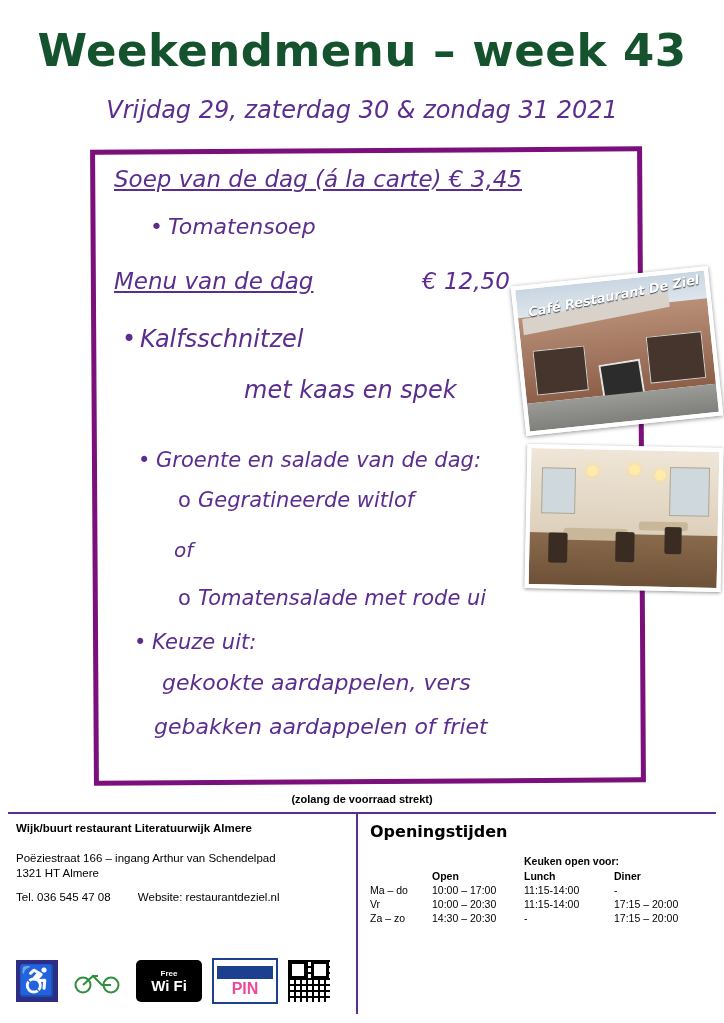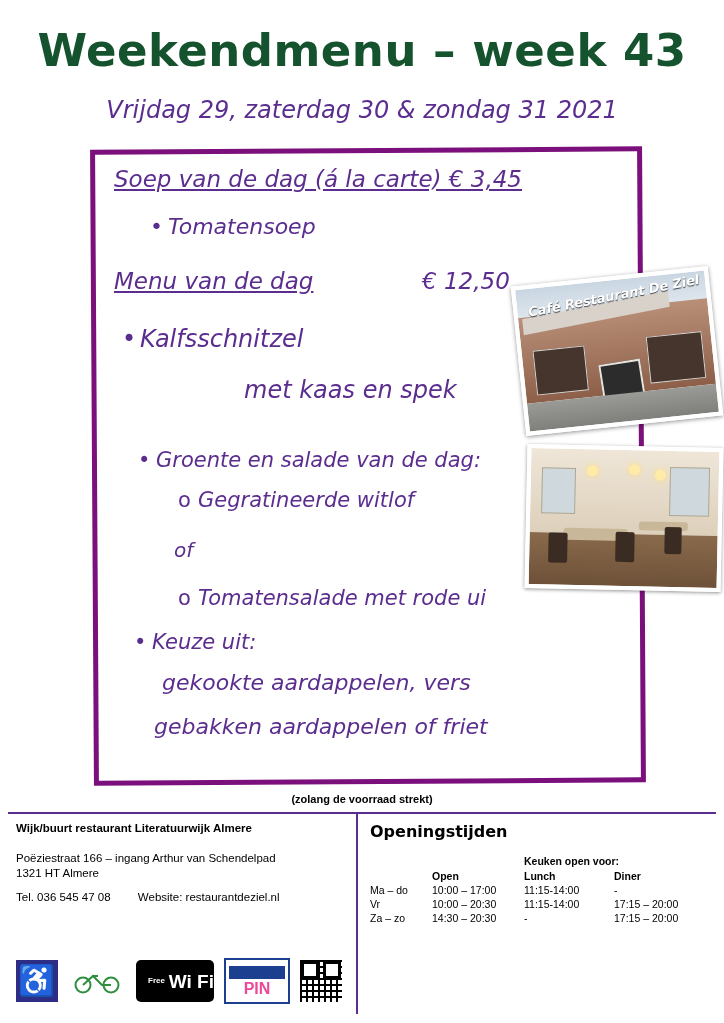--- a/index.html
+++ b/index.html
@@ -373,30 +373,30 @@
     color: #2f8f3f;
     font-size: 13px;
     font-weight: bold;
     letter-spacing: -0.5px;
   }
   .ic-wifi {
     width: 66px;
     background: #000000;
     color: #ffffff;
     border-radius: 5px;
-    justify-content: space-between;
+    flex-direction: column;
+    justify-content: center;
     line-height: 1;
-    padding-left: 12px;
   }
   .ic-wifi .free {
     font-size: 8px;
     font-weight: bold;
   }
   .ic-wifi .wifi {
-    font-size: 19px;
+    font-size: 15px;
     font-weight: bold;
   }
   .ic-pin {
     width: 62px;
     background: #ffffff;
     border: 2px solid #1d3f8f;
     color: #ec4899;
     font-size: 16px;
     font-weight: bold;
     flex-direction: column;

